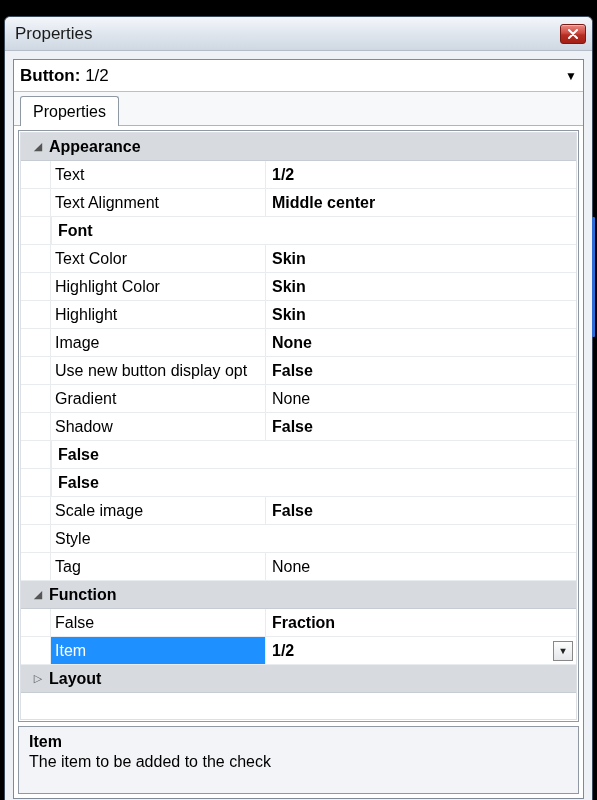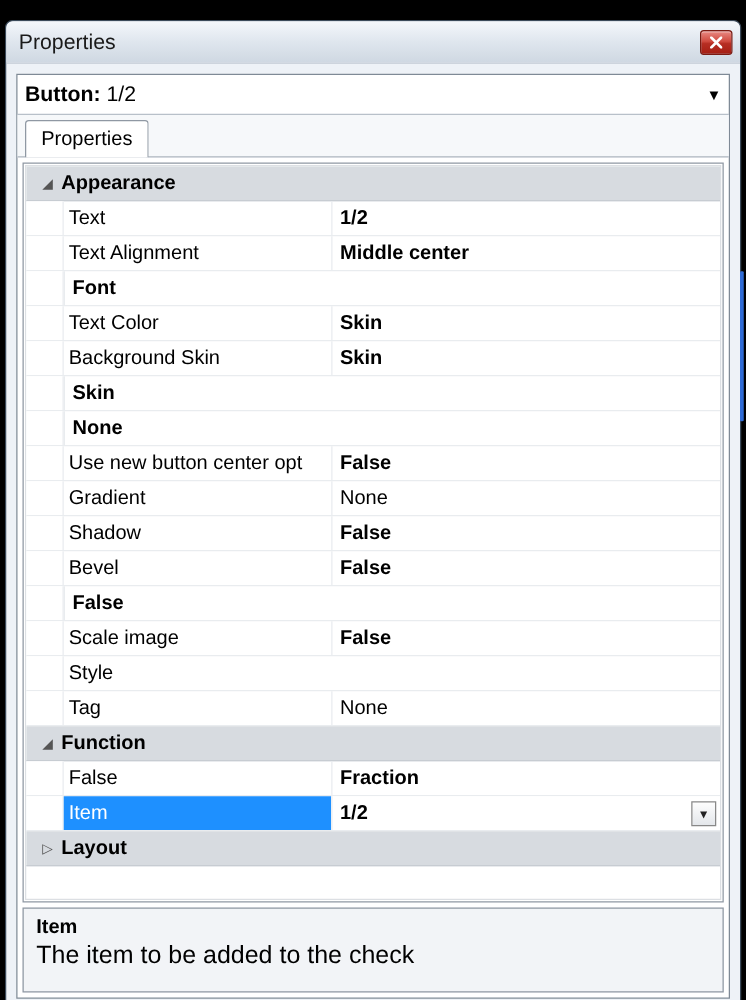--- a/index.html
+++ b/index.html
@@ -184,21 +184,21 @@
     margin: 0 4px 4px 4px;
     background: #f2f4f7;
     padding: 6px 10px 10px 10px;
     height: 68px;
   }
   .desc-title {
     font-weight: 700;
     font-size: 16px;
   }
   .desc-text {
-    font-size: 20px;
+    font-size: 16px;
     margin-top: 2px;
   }
   .side-accent {
     position: absolute;
     right: -3px;
     top: 200px;
     width: 3px;
     height: 120px;
     background: #2f6bd6;
     border-radius: 1px;
@@ -261,61 +261,62 @@
             </div>
             <div class="row">
               <div class="gutter"></div>
               <div class="name">Text Color</div>
               <div class="val bold">
                 <span>Skin</span>
               </div>
             </div>
             <div class="row">
               <div class="gutter"></div>
-              <div class="name">Background Skin</div>
+              <div class="name">Highlight Color</div>
               <div class="val bold">
                 <span>Skin</span>
               </div>
             </div>
             <div class="row">
               <div class="gutter"></div>
+              <div class="name">Highlight</div>
               <div class="val bold">
                 <span>Skin</span>
               </div>
             </div>
             <div class="row">
               <div class="gutter"></div>
+              <div class="name">Image</div>
               <div class="val bold">
                 <span>None</span>
               </div>
             </div>
             <div class="row">
               <div class="gutter"></div>
-              <div class="name">Use new button center opt</div>
+              <div class="name">Use new button display opt</div>
               <div class="val bold">
                 <span>False</span>
               </div>
             </div>
             <div class="row">
               <div class="gutter"></div>
               <div class="name">Gradient</div>
               <div class="val">
                 <span>None</span>
               </div>
             </div>
             <div class="row">
               <div class="gutter"></div>
               <div class="name">Shadow</div>
               <div class="val bold">
                 <span>False</span>
               </div>
             </div>
             <div class="row">
               <div class="gutter"></div>
-              <div class="name">Bevel</div>
               <div class="val bold">
                 <span>False</span>
               </div>
             </div>
             <div class="row">
               <div class="gutter"></div>
               <div class="val bold">
                 <span>False</span>
               </div>
             </div>

